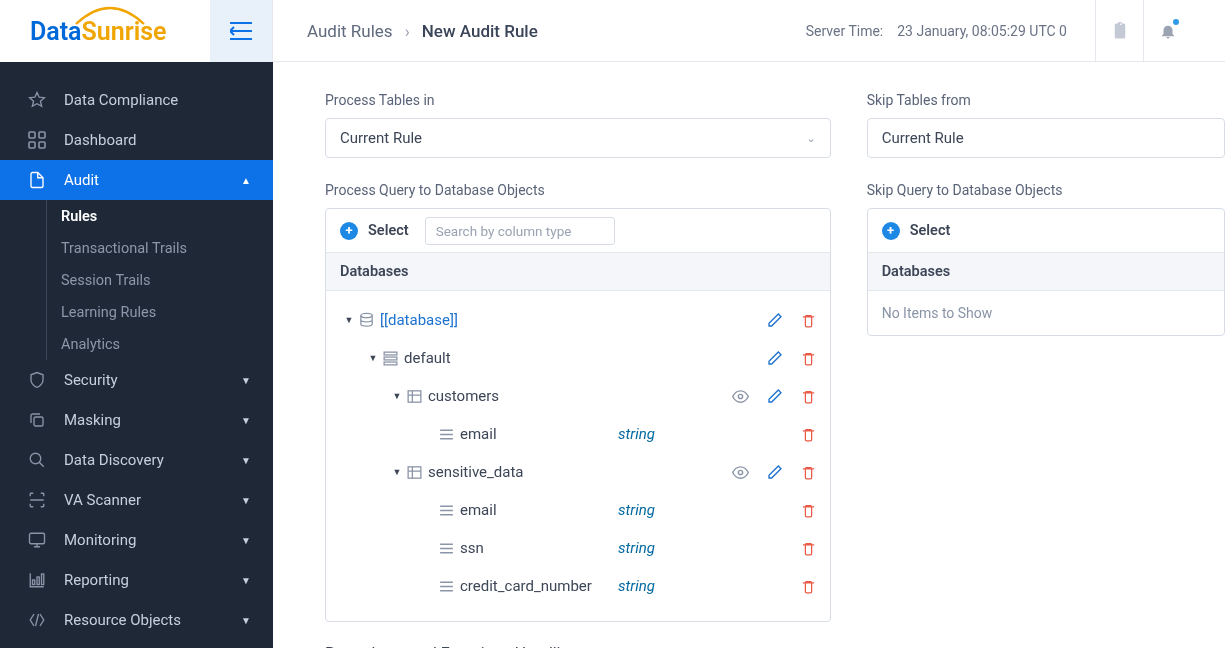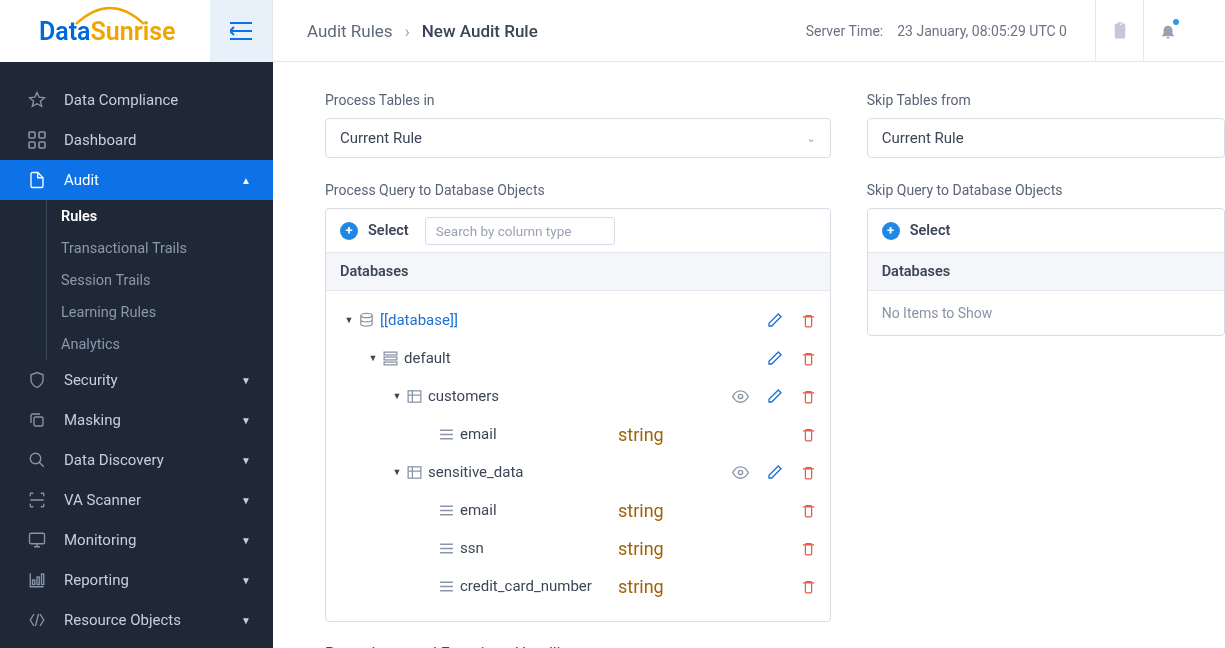--- a/index.html
+++ b/index.html
@@ -1,19 +1,19 @@
 <!DOCTYPE html>
 <html><head>
 <meta charset="utf-8">
 <style>
 * { margin: 0; padding: 0; box-sizing: border-box; font-family: -apple-system, BlinkMacSystemFont, "Segoe UI", Roboto, sans-serif; }
 body { display: flex; width: 1225px; height: 648px; overflow: hidden; background: #fff; }
 .sidebar { width: 273px; background: #1f2837; color: #a7b0c0; display: flex; flex-direction: column; flex-shrink: 0; }
 .logo-row { display: flex; align-items: center; }
-.logo-box { width: 210px; height: 62px; background: #fff; display: flex; align-items: center; padding-left: 39px; }
+.logo-box { width: 210px; height: 62px; background: #fff; display: flex; align-items: center; padding-left: 30px; }
 .logo-text { font-size: 25px; font-weight: 600; }
 .logo-data { color: #0069d9; }
 .logo-sun { color: #f0a500; }
 .hamburger-box { width: 63px; height: 62px; background: #e8f1fa; display: flex; align-items: center; justify-content: center; color: #0069d9; border-right: 1px solid #e4e7ed; }
 .nav { padding-top: 18px; }
 .nav-item { height: 40px; display: flex; align-items: center; padding-left: 28px; font-size: 15px; color: #c6cfde; cursor: pointer; }
 .nav-item.active { background: #0d72e8; color: #fff; }
 .nav-item .icon-slot { width: 36px; display: flex; align-items: center; }
 .nav-item .chev { margin-left: auto; margin-right: 22px; font-size: 10px; }
 .sub { padding-left: 60px; }
@@ -41,21 +41,21 @@
 .plus-circle { width:18px;height:18px;background:#1e88e5;border-radius:50%;color:#fff;display:flex;align-items:center;justify-content:center;font-size:13px;font-weight:bold;}
 .select-link { color:#3d4657; font-weight:600; font-size:14.5px;}
 .search-input { margin-left:6px; height:28px; border:1px solid #d7dce5; border-radius:3px; padding:0 10px; font-size:13.5px; width:190px; color:#3d4657;}
 .search-input::placeholder { color:#9aa3b2;}
 .panel-subhead { height:38px; background:#f4f6fa; border-bottom:1px solid #e4e7ed; display:flex; align-items:center; padding:0 14px; font-weight:600; font-size:14.5px; color:#3d4657;}
 .tree { padding: 10px 14px 16px;}
 .tree-row { display:flex; align-items:center; height:38px; font-size:15px; color:#3d4657;}
 .tree-row .tw { width:18px; display:flex; justify-content:center; font-size:9px; color:#3d4657; cursor:pointer;}
 .tree-row .ic { color:#8a94a7; display:flex; align-items:center; width:22px;}
 .tree-row .name-db { color:#1e72d0;}
-.tree-row .type { color:#a16207; width:86px; font-size:18px;}
+.tree-row .type { color:#0369a1; width:86px; font-size:15px;font-style:italic;}
 .tree-row .actions { margin-left:auto; display:flex; gap:18px; align-items:center;}
 .act-eye { color:#8a94a7; cursor:pointer;}
 .act-edit { color:#1e72d0; cursor:pointer;}
 .act-del { color:#ea5a47; cursor:pointer;}
 .indent-1 { padding-left: 24px;}
 .indent-2 { padding-left: 48px;}
 .indent-3 { padding-left: 98px;}
 .name-col { width: 160px; }
 .name-col-3 { width: 158px; }
 .empty { padding:14px; color:#8a94a7; font-size:14px;}

